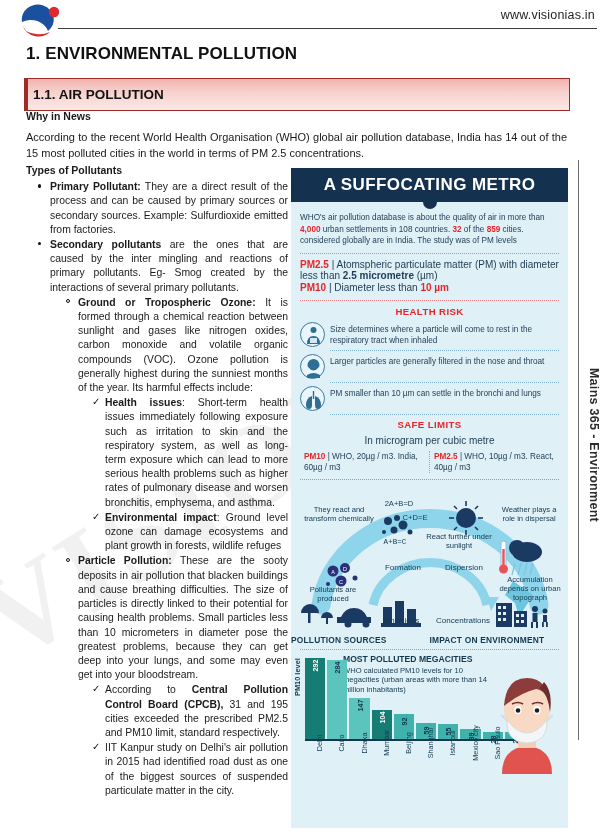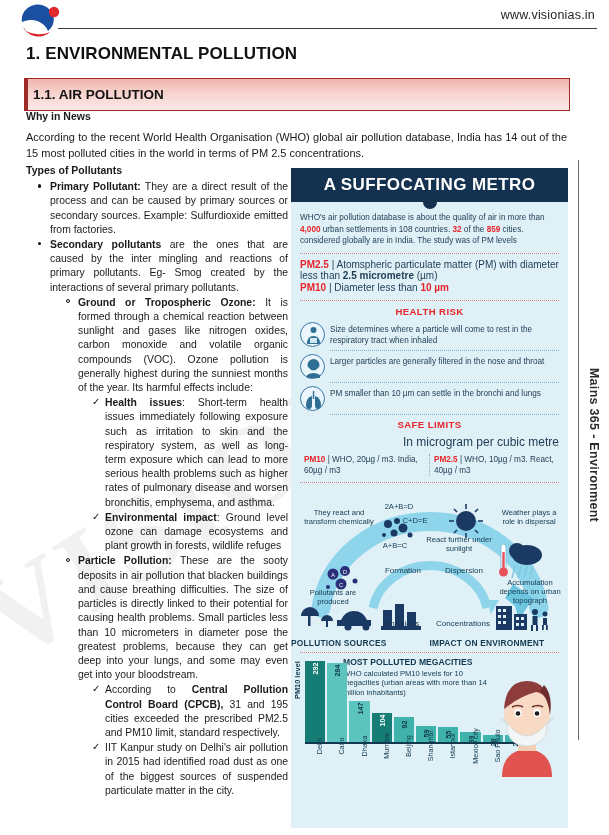--- a/index.html
+++ b/index.html
@@ -155,21 +155,21 @@
   .riskdot { border-top:1.4px dotted #7fb2cd; margin:3px 0 3px 30px; }
 
   #danger-badge {
     position:absolute; right:8px; top:136px; width:64px; height:52px;
     border:1.2px dashed #e8797c; border-radius:50%;
     display:flex; align-items:center; justify-content:center; text-align:center;
     font-size:7.4px; line-height:9.6px; color:#1d3b52; background:#dff0f7;
   }
   #danger-badge b { color:#e8252a; }
 
-  .limits-sub { text-align:right; font-size:12px; color:#1d3b52; margin-bottom:5px; }
+  .limits-sub { text-align:center; font-size:10px; color:#1d3b52; margin-bottom:5px; }
   .limits-row { display:flex; font-size:8.2px; line-height:11px; color:#1d3b52; }
   .limits-col { flex:1; padding:0 4px; }
   .limits-div { width:0; border-left:1.6px dotted #7fb2cd; }
 
   
   #cycle { position:relative; height:150px; margin-top:2px; }
   #cycle svg { position:absolute; left:0; top:0; }
   .clab {
     position:absolute; font-size:7.6px; line-height:9.4px; color:#12384f; text-align:center;
   }
@@ -446,21 +446,21 @@
         <rect x="225" y="129" width="3" height="3"></rect>
           <rect x="230" y="129" width="3" height="3"></rect>
         <rect x="225" y="135" width="3" height="3"></rect>
           <rect x="230" y="135" width="3" height="3"></rect>
       </g>
     </svg>
 
     <div class="clab" style="left:12px; top:20px; width:72px;">They react and transform chemically</div>
     <div class="clab" style="left:86px; top:14px; width:44px;">2A+B=D</div>
     <div class="clab" style="left:104px; top:28px; width:40px;">C+D=E</div>
-    <div class="clab" style="left:84px; top:53px; width:40px;">A+B=C</div>
+    <div class="clab" style="left:84px; top:53px; width:40px;font-family:Liberation Mono, monospace;">A+B=C</div>
     <div class="clab" style="left:133px; top:47px; width:70px;">React further under sunlight</div>
     <div class="clab" style="left:204px; top:20px; width:68px;">Weather plays a role in dispersal</div>
     <div class="clab" style="left:6px; top:100px; width:72px;">Pollutants are produced</div>
     <div class="clab" style="left:204px; top:90px; width:70px;">Accumulation depends on urban topograph</div>
     <div class="clab" style="left:84px; top:78px; width:56px; font-size:8px;">Formation</div>
     <div class="clab" style="left:144px; top:78px; width:58px; font-size:8px;">Dispersion</div>
     <div class="clab" style="left:86px; top:131px; width:48px; font-size:8px;">Emissions</div>
     <div class="clab" style="left:138px; top:131px; width:68px; font-size:8px;">Concentrations</div>
   </div>
 

